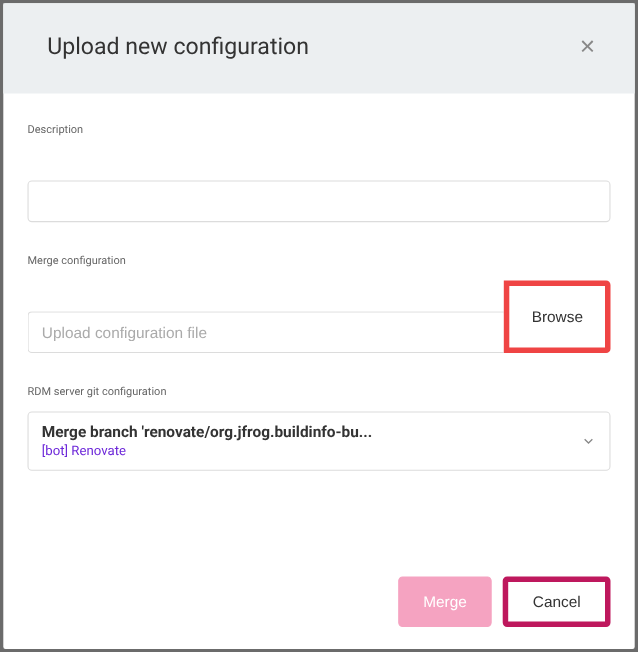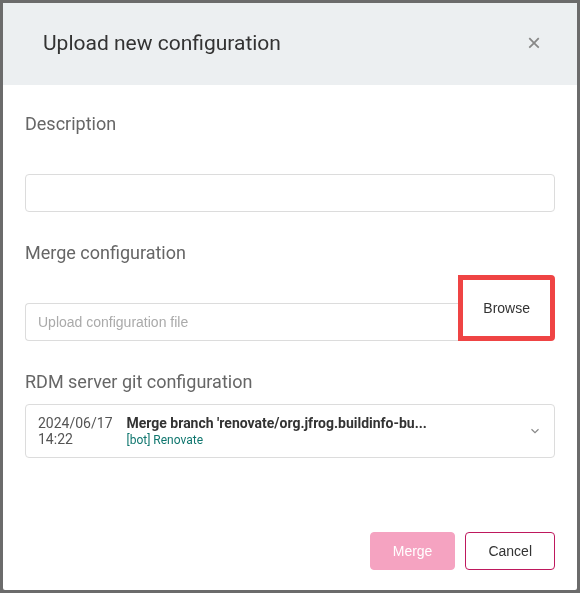--- a/index.html
+++ b/index.html
@@ -47,21 +47,21 @@
     }
     .modal-body {
       padding: 28px 22px 20px 22px;
       flex: 1;
     }
     .form-group {
       margin-bottom: 30px;
     }
     .form-label {
       display: block;
-      font-size: 18px;
+      font-size: 10px;
       color: #666;
       margin-bottom: 12px;
       font-weight: 400;
     }
     .form-input {
       width: 100%;
       padding: 10px 12px;
       border: 1px solid #dcdcdc;
       border-radius: 4px;
       font-size: 14px;
@@ -113,21 +113,21 @@
     .git-message {
       font-size: 14px;
       font-weight: 700;
       color: #333;
       white-space: nowrap;
       overflow: hidden;
       text-overflow: ellipsis;
     }
     .git-author {
       font-size: 12px;
-      color: #0f766e;
+      color: #6d28d9;
       margin-top: 2px;
     }
     .chevron {
       color: #888;
       flex-shrink: 0;
     }
     .chevron svg {
       width: 14px;
       height: 14px;
       display: block;
@@ -146,21 +146,21 @@
       border: 1px solid transparent;
     }
     .btn-primary {
       background: #f5a3c1;
       color: #fff;
       border-color: #f5a3c1;
     }
     .btn-secondary {
       background: #fff;
       color: #333;
-      border: 1px solid #be185d;
+      border: 5px solid #be185d;
     }
   </style>
 </head>
 <body>
 
 <div class="modal">
   <div class="modal-header">
     <h2 class="modal-title">Upload new configuration</h2>
     <button class="close-btn">
       <span>×</span>
@@ -178,24 +178,20 @@
       <label class="form-label">Merge configuration</label>
       <div class="input-group">
         <input type="text" class="form-input" placeholder="Upload configuration file" style="">
         <button class="browse-btn">Browse</button>
       </div>
     </div>
 
     <div class="form-group">
       <label class="form-label">RDM server git configuration</label>
       <div class="git-config-box">
-        <div class="git-timestamp">
-          <div>2024/06/17</div>
-          <div>14:22</div>
-        </div>
         <div class="git-details">
           <div class="git-message">Merge branch 'renovate/org.jfrog.buildinfo-bu...</div>
           <div class="git-author">[bot] Renovate</div>
         </div>
         <span class="chevron">
           <svg viewBox="0 0 24 24" fill="none" stroke="currentColor" stroke-width="2">
             <polyline points="6 9 12 15 18 9"></polyline>
           </svg>
         </span>
       </div>

